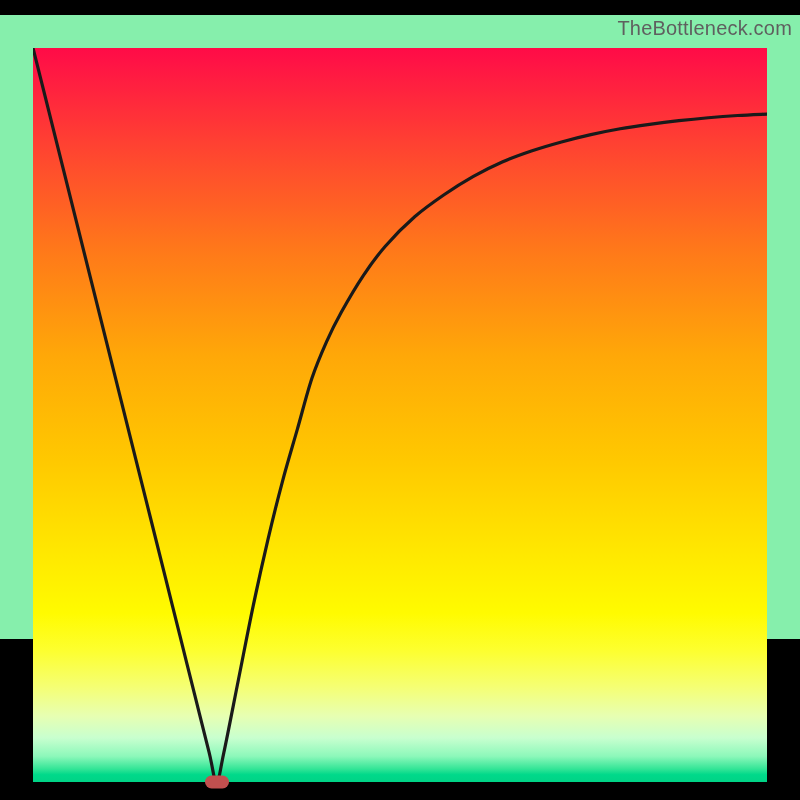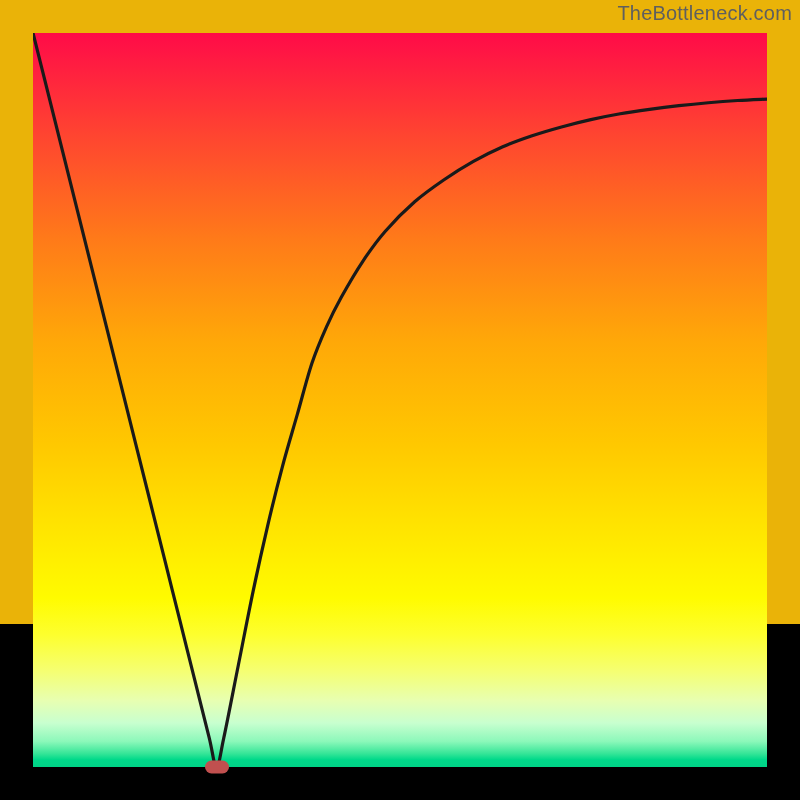--- a/index.html
+++ b/index.html
@@ -1,21 +1,21 @@
 <!DOCTYPE html>
 <html><head>
 <meta charset="utf-8">
 <style>
   * { margin: 0; padding: 0; box-sizing: border-box; }
   html, body { width: 800px; height: 800px; overflow: hidden; background: #000; }
   .frame {
     position: absolute;
-    left: 0; top: 0;
+    left: 0; top: 15px;
     width: 800px; height: 624px;
-    background: #eab308;
+    background: #86efac;
   }
   .plot {
     position: absolute;
     left: 33px; top: 33px;
     width: 734px; height: 734px;
     background: linear-gradient(to bottom,
       #ff0b47 0%,
       #ff1345 2%,
       #ff4530 14%,
       #ff7a19 28%,

